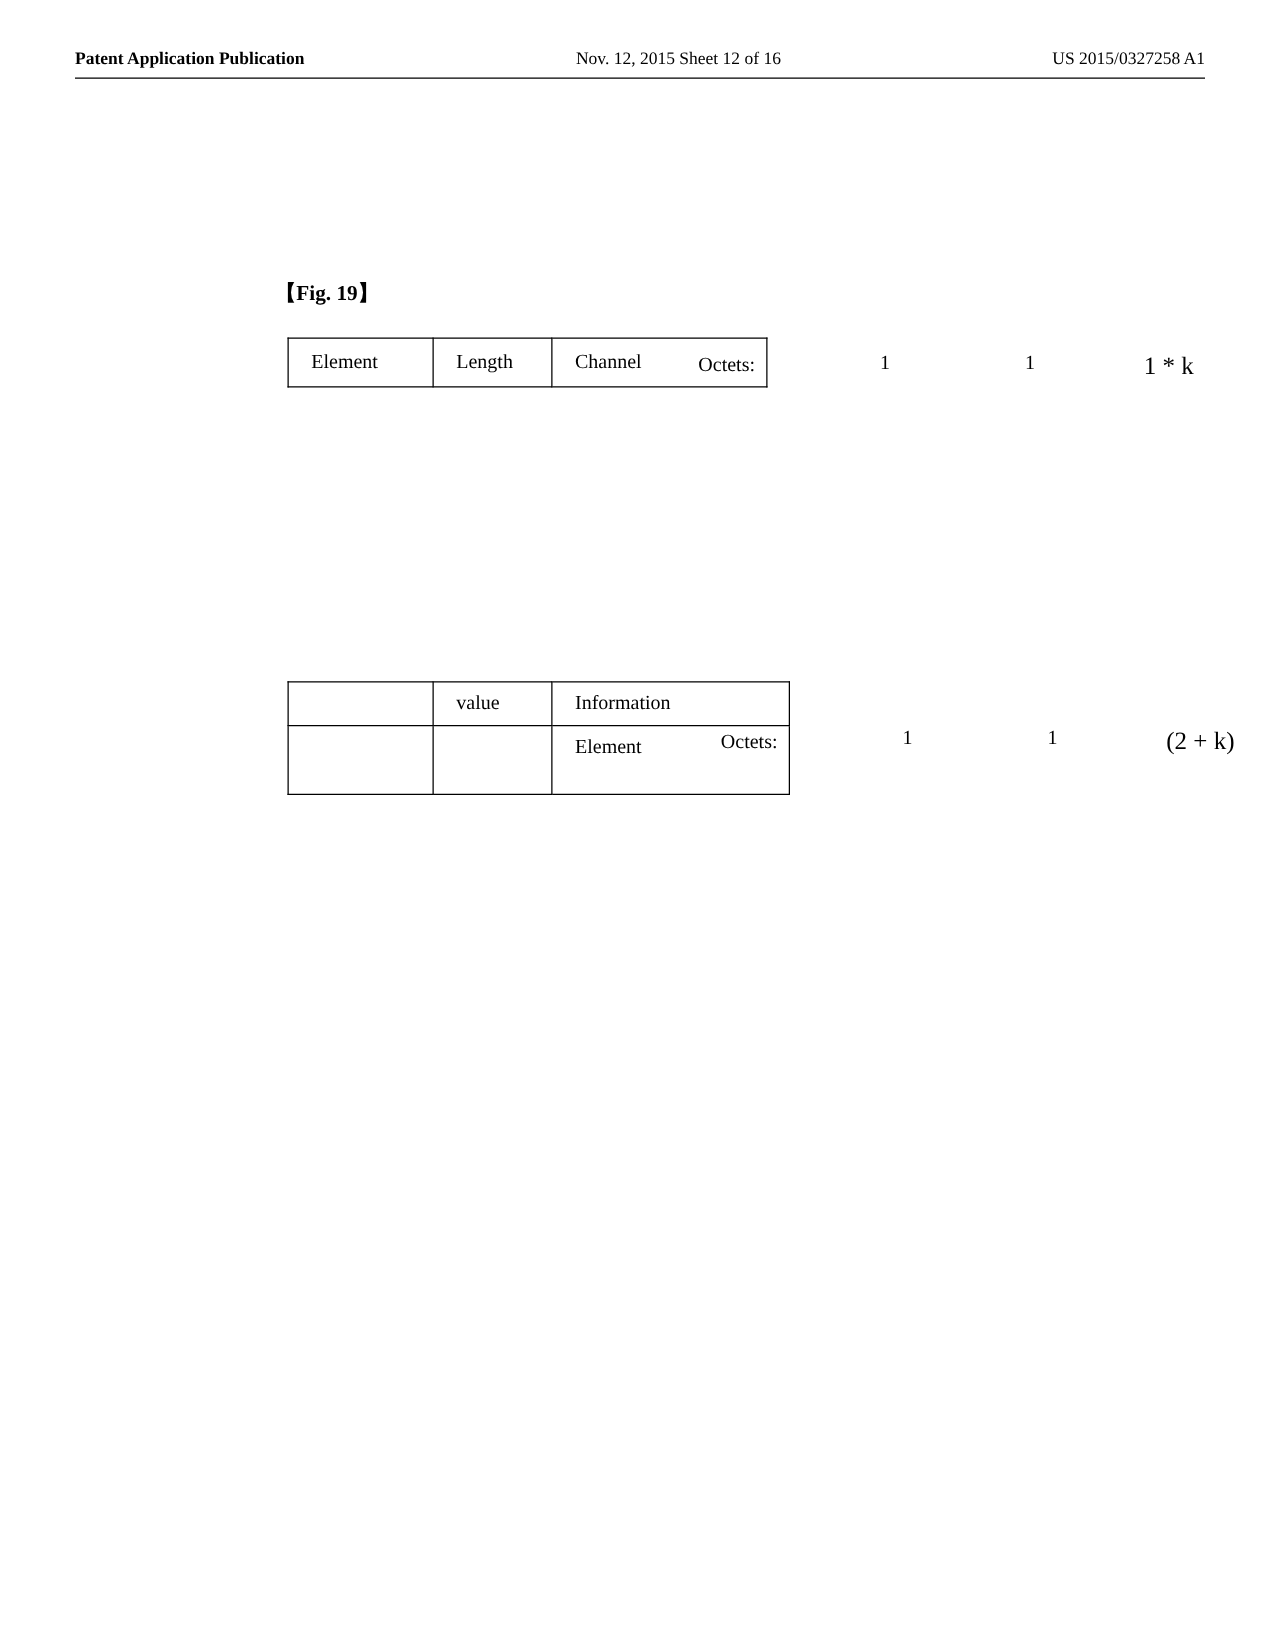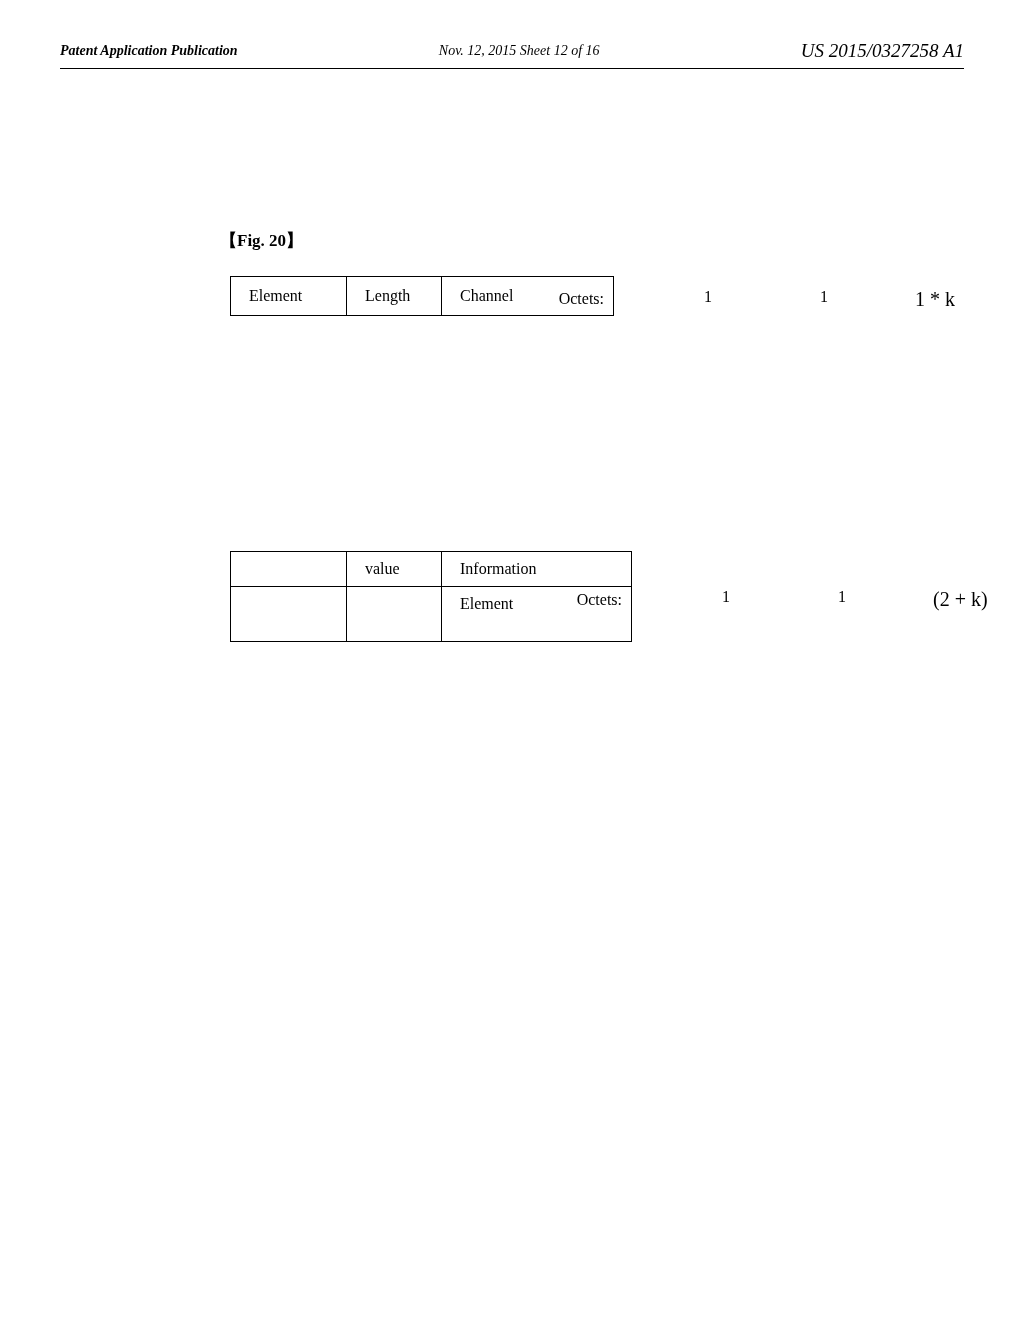--- a/index.html
+++ b/index.html
@@ -19,38 +19,36 @@
     .page {
       width: 1024px;
       min-height: 1320px;
       background: #ffffff;
       padding: 40px 60px;
     }
 
     .header {
       display: flex;
       justify-content: space-between;
-      align-items: center;
       border-bottom: 1px solid #000;
       padding-bottom: 6px;
       margin-bottom: 10px;
-      font-style: italic;
     }
 
     .header-left {
       font-size: 14px;
       font-weight: bold;
     }
 
     .header-center {
       font-size: 14px;
     }
 
     .header-right {
-      font-size: 19px;
+      font-size: 14px;
     }
 
     .fig-section {
       margin-top: 160px;
       margin-left: 160px;
     }
 
     .fig-label {
       font-size: 17px;
       font-weight: bold;
@@ -150,21 +148,21 @@
 <div class="page">
 
   <div class="header">
     <span class="header-left">Patent Application Publication</span>
     <span class="header-center">Nov. 12, 2015   Sheet 12 of 16</span>
     <span class="header-right">US 2015/0327258 A1</span>
   </div>
 
   <div class="fig-section">
     <div class="fig-label">
-      <span>【</span><span>Fig. 20</span><span>】</span>
+      <span>【</span><span>Fig. 19</span><span>】</span>
     </div>
 
     <div class="table-row-wrapper">
       <div style="width:72px; text-align:right; padding-right:10px; padding-top: 155px; font-size:16px;"></div>
       <div class="table-with-octets">
         <table class="data-table table1">
           <tbody>
               <tr class="header-row">
             <td>Element</td>
             <td>Length</td>

